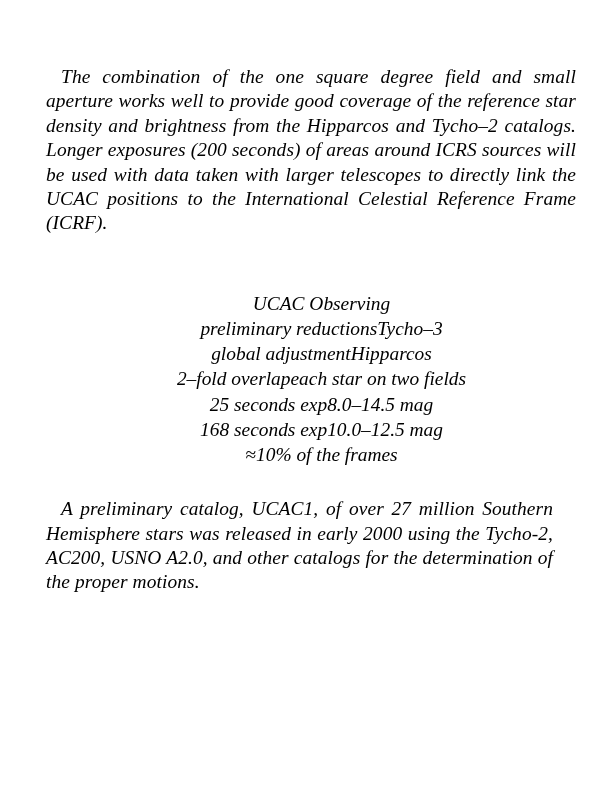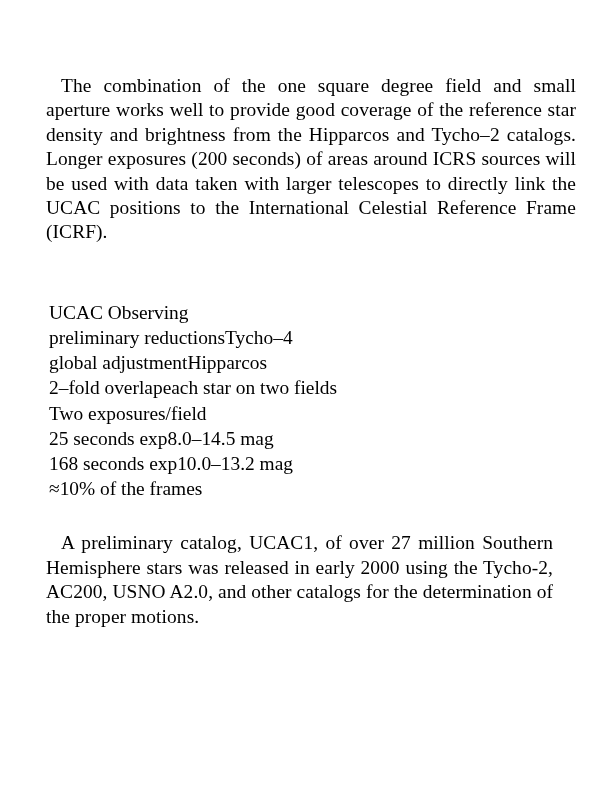--- a/index.html
+++ b/index.html
@@ -11,22 +11,23 @@
       width: 612px;
       height: 792px;
       position: relative;
       overflow: hidden;
       font-family: "DejaVu Serif", "Liberation Serif", serif;
       color: #000000;
     }
     .page {
       position: absolute;
       left: 46px;
-      top: 74px;
+      top: 65px;
       width: 530px;
+      font-style: italic;
     }
     .para {
       font-family: "Liberation Serif", "DejaVu Serif", serif;
       font-size: 19.4px;
       line-height: 24.4px;
       text-align: justify;
       text-align-last: left;
       margin: 0;
       text-indent: 15px;
       letter-spacing: 0.1px;
@@ -36,23 +37,24 @@
     }
     .table-block {
       margin-top: 55px;
       font-family: "Liberation Serif", "DejaVu Serif", serif;
       font-size: 19.4px;
       line-height: 25.2px;
       padding-left: 3px;
     }
     .row {
       display: flex;
-      justify-content: flex-start;
+      justify-content: center;
       width: 527px;
       white-space: nowrap;
+      margin-left: 9px;
     }
     .row .left { text-align: left; }
     .row .right { text-align: right; }
     .para2 {
       margin-top: 30px;
       width: 507px;
     }
   </style>
 </head>
 <body>
@@ -60,41 +62,37 @@
 <div class="page">
   <p class="para para1">The combination of the one square degree field and small aperture works well to provide good coverage of the reference star density and brightness from the Hipparcos and Tycho–2 catalogs. Longer exposures (200 seconds) of areas around ICRS sources will be used with data taken with larger telescopes to directly link the UCAC positions to the International Celestial Reference Frame (ICRF).</p>
 
   <div class="table-block">
     <div class="row">
       <span class="left">UCAC Observing</span>
       <span class="right"></span>
     </div>
     <div class="row">
       <span class="left">preliminary reductions</span>
-      <span class="right">Tycho–4</span>
+      <span class="right">Tycho–3</span>
     </div>
     <div class="row">
       <span class="left">global adjustment</span>
       <span class="right">Hipparcos</span>
     </div>
     <div class="row">
       <span class="left">2–fold overlap</span>
       <span class="right">each star on two fields</span>
     </div>
     <div class="row">
-      <span class="left">Two exposures/field</span>
-      <span class="right"></span>
-    </div>
-    <div class="row">
       <span class="left">25 seconds exp</span>
       <span class="right">8.0–14.5 mag</span>
     </div>
     <div class="row">
       <span class="left">168 seconds exp</span>
-      <span class="right">10.0–13.2 mag</span>
+      <span class="right">10.0–12.5 mag</span>
     </div>
     <div class="row">
       <span class="right">≈10% of the frames</span>
     </div>
   </div>
 
   <p class="para para2">A preliminary catalog, UCAC1, of over 27 million Southern Hemisphere stars was released in early 2000 using the Tycho-2, AC200, USNO A2.0, and other catalogs for the determination of the proper motions.</p>
 </div>
 
 </body></html>

